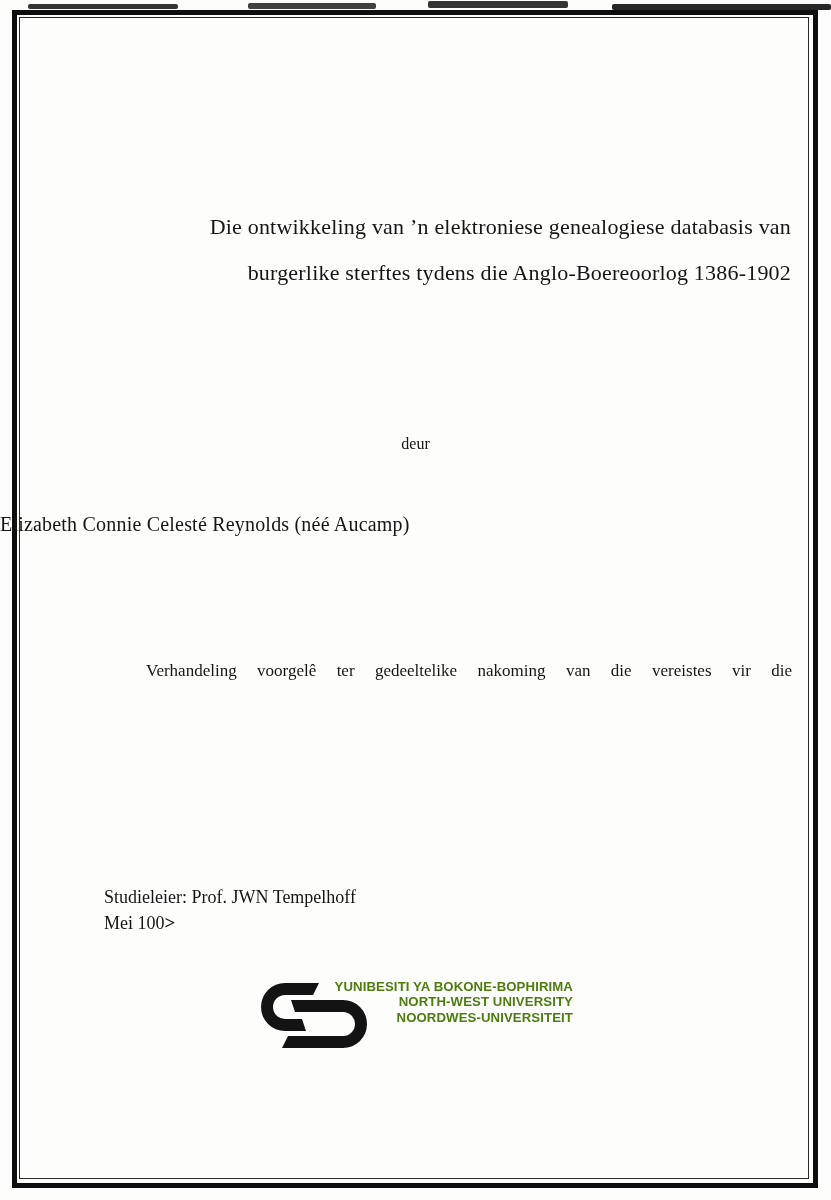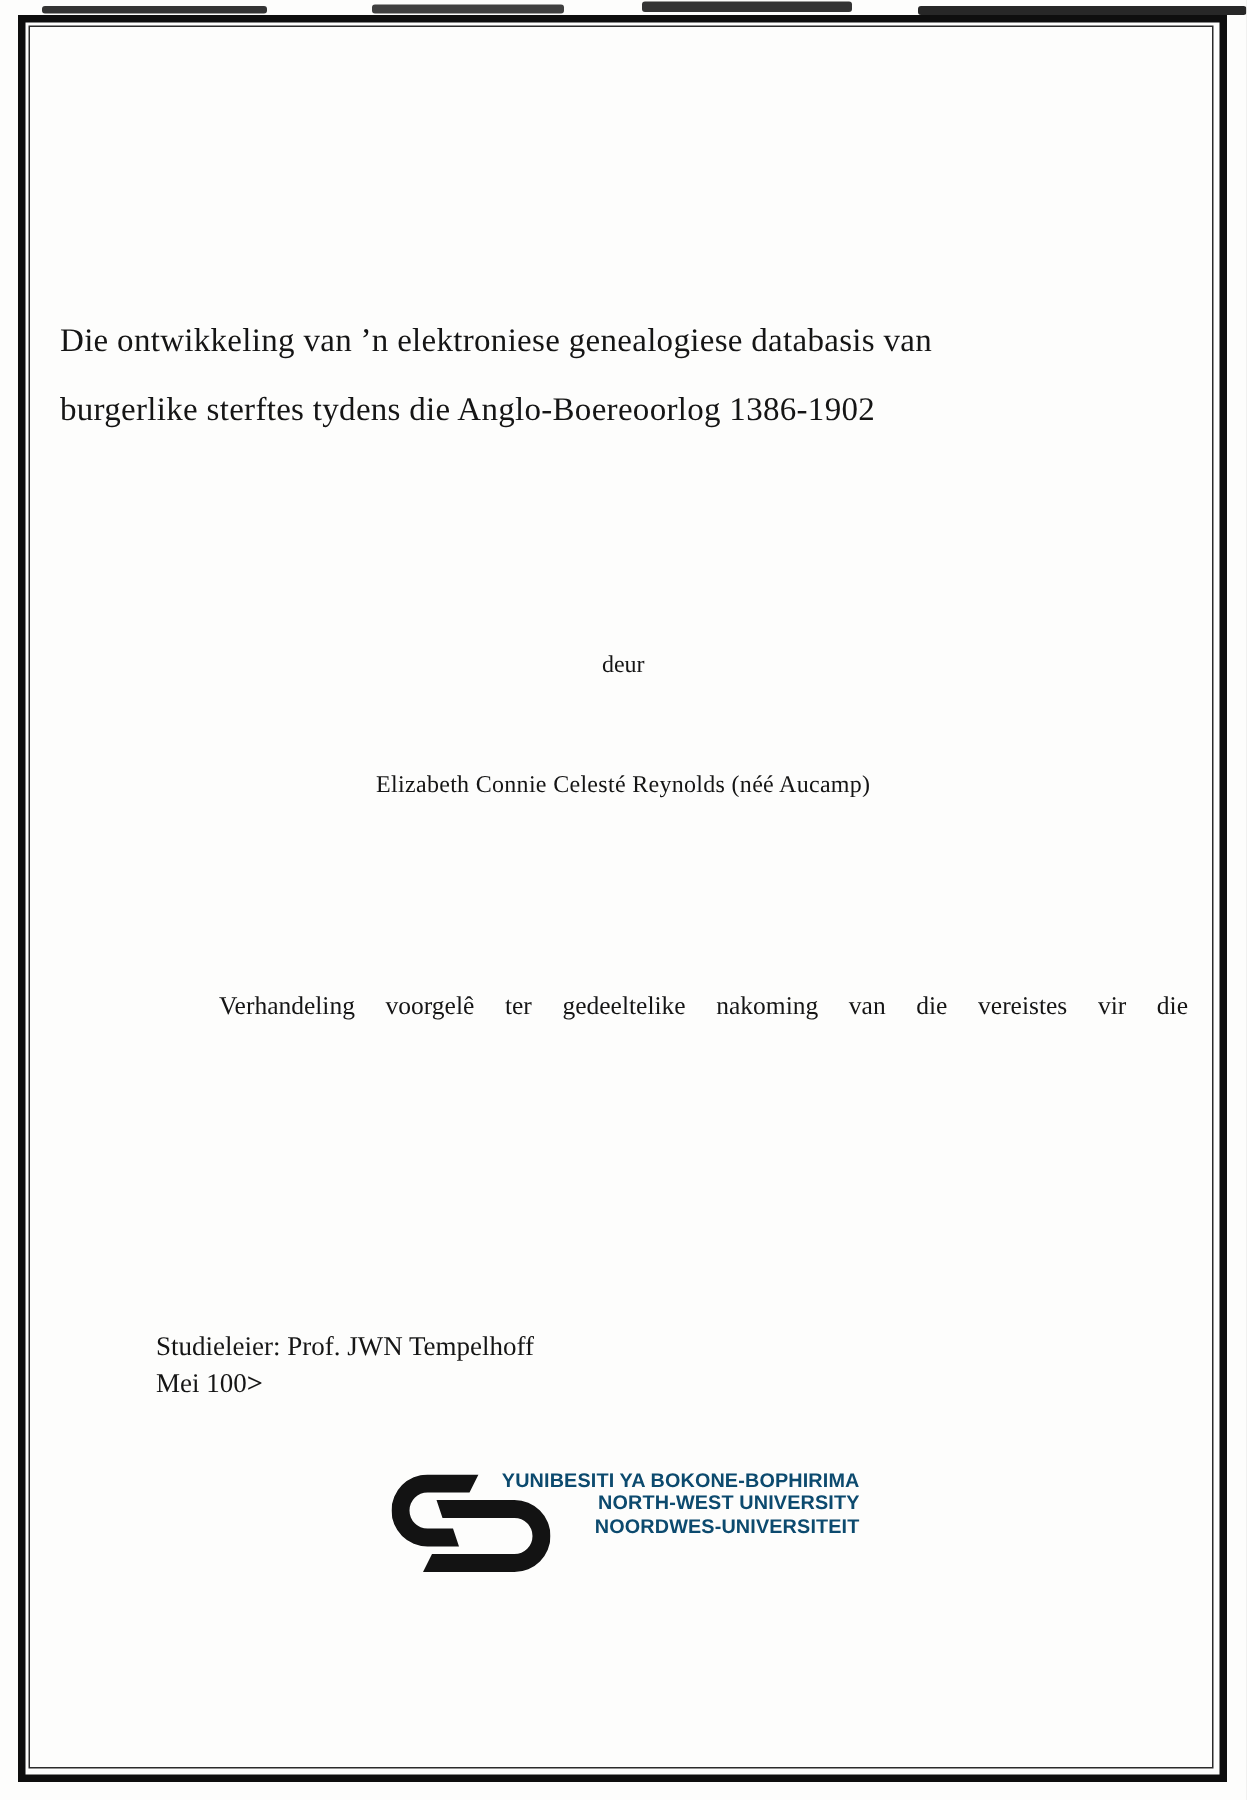--- a/index.html
+++ b/index.html
@@ -24,30 +24,30 @@
     position:absolute;left:12px;top:10px;right:13px;bottom:12px;
     border:5px solid #0e0e0e;
   }
   .frame-inner{
     position:absolute;left:2px;top:2px;right:4px;bottom:4px;
     border:1px solid #2a2a2a;
   }
 
   .title-block{
     position:absolute;left:40px;right:40px;top:204px;
-    text-align:left;
+    text-align:right;
     font-size:22px;line-height:46px;letter-spacing:.2px;
   }
   .byline{
     position:absolute;left:0;right:0;top:430px;
     text-align:center;font-size:16px;line-height:28px;
   }
   .author{
     position:absolute;left:0;right:0;top:508px;
-    text-align:center;font-size:16px;line-height:32px;letter-spacing:.2px;
+    text-align:left;font-size:20px;line-height:32px;letter-spacing:.2px;
   }
   .statement{
     position:absolute;left:100px;top:660px;width:646px;
     font-size:17px;line-height:22.5px;margin-left:46px;
   }
   .just{text-align:justify;text-align-last:justify;}
   .it{font-style:italic;}
   .supervisor-block{
     position:absolute;left:104px;top:885px;
     font-size:18px;line-height:25px;
@@ -59,21 +59,21 @@
   }
   .logo-mark{
     position:absolute;left:0;top:4px;width:106px;height:65px;
   }
   .logo-text{
     position:absolute;left:62px;top:0;width:250px;
     text-align:right;
     font-family:"Liberation Sans", sans-serif;
     font-weight:bold;
     font-size:13.2px;line-height:15.4px;letter-spacing:.1px;
-    color:#0c4a6e;white-space:nowrap;
+    color:#4d7c0f;white-space:nowrap;
   }
 </style>
 </head>
 <body>
 
 <div class="page">
 
   <div class="smudge s1"></div>
   <div class="smudge s2"></div>
   <div class="smudge s3"></div>

